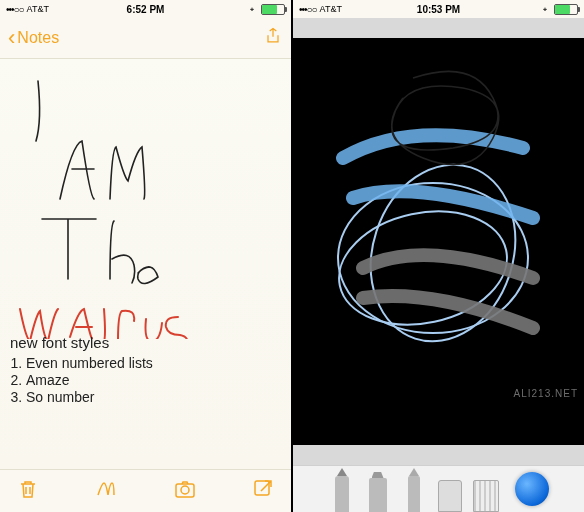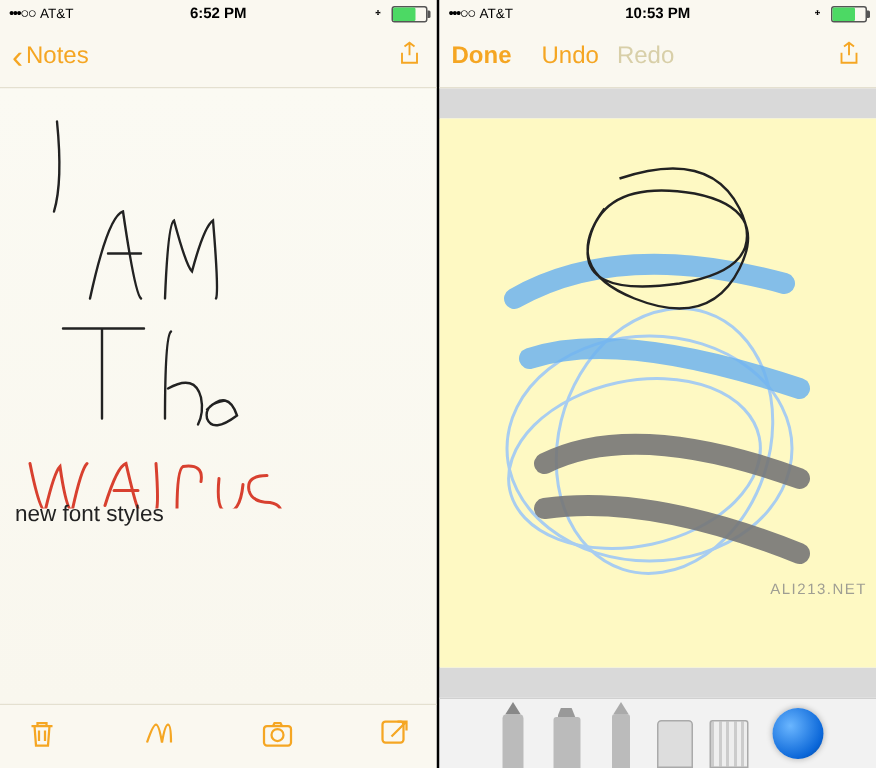--- a/index.html
+++ b/index.html
@@ -31,21 +31,21 @@
   .note-text .title{font-size:15px;margin-bottom:4px}
   .note-text ul{margin:0 0 2px 16px;padding:0}
   .note-text ul li{list-style:disc;margin:1px 0}
   .note-text ol{margin:0 0 0 16px;padding:0}
   .note-text ol li{margin:1px 0}
   
   .toolbar{height:42px;background:#faf8f0;border-top:1px solid #e4e0d0;display:flex;align-items:center;justify-content:space-between;padding:0 16px}
   .toolbar span svg{width:24px;height:24px;stroke:#f5a623;fill:none;stroke-width:1.5}
   
   .drawgutter{height:20px;background:#d9d9d9}
-  .drawcanvas{flex:1;background:#fef9c3;position:relative;overflow:hidden}
+  .drawcanvas{flex:1;background:#000000;position:relative;overflow:hidden}
   
   .drawtools{height:46px;background:#f2f2f2;border-top:1px solid #d0d0d0;display:flex;align-items:flex-end;justify-content:center;gap:10px;padding:0 8px 0px 8px;position:relative}
   .tool{width:26px;height:40px;display:flex;align-items:flex-end;justify-content:center}
   .pen{width:14px;height:36px;background:#bbb;border-radius:3px 3px 0 0;position:relative}
   .pen::before{content:"";position:absolute;top:-8px;left:2px;border-left:5px solid transparent;border-right:5px solid transparent;border-bottom:8px solid #888}
   .marker{width:18px;height:34px;background:#bbb;border-radius:2px 2px 0 0;position:relative}
   .marker::before{content:"";position:absolute;top:-6px;left:3px;width:12px;height:6px;background:#999;clip-path:polygon(20% 0,80% 0,100% 100%,0 100%)}
   .pencil{width:12px;height:36px;background:#bbb;border-radius:2px 2px 0 0;position:relative}
   .pencil::before{content:"";position:absolute;top:-8px;left:1px;border-left:5px solid transparent;border-right:5px solid transparent;border-bottom:8px solid #aaa}
   .eraser{width:22px;height:30px;background:#ddd;border:1px solid #aaa;border-radius:3px 3px 0 0}
@@ -104,20 +104,25 @@
           <path d="M70 278 q8 -26 14 -28 q6 26 8 30 M76 268 h16"></path>
           <path d="M104 250 q2 28 0 32"></path>
           <path d="M118 282 q0 -28 4 -30 q14 -2 12 10"></path>
           <path d="M146 260 q-2 20 4 22 q10 2 12 -18"></path>
           <path d="M178 258 q-14 0 -12 10 q2 8 14 8 q10 2 6 10 q-6 6 -18 0"></path>
         </g>
       </svg>
 
       <div class="note-text">
         <div class="title">new font styles</div>
+        <ol>
+          <li>Even numbered lists</li>
+          <li>Amaze</li>
+          <li>So number</li>
+        </ol>
       </div>
     </div>
 
     <div class="toolbar">
       <span><svg viewBox="0 0 24 24">
             <path d="M5 7h14M9 7V5h6v2M7 7l1 13h8l1-13M10 10v7M14 10v7"></path>
           </svg></span>
       <span><svg viewBox="0 0 24 24">
             <path d="M4 18 q4 -12 6 -12 q2 0 4 12 q2 -12 4 -12 q2 0 2 12"></path>
           </svg></span>
@@ -138,31 +143,20 @@
       <span class="dots">•••○○</span>
       <span class="carrier">AT&amp;T</span>
       <span class="spacer"></span>
       <span class="time">10:53 PM</span>
       <span class="bt">᛭</span>
       <span class="batt">
           <i></i>
         </span>
     </div>
 
-    <div class="nav">
-      <span class="done">Done</span>
-      <span class="undo">Undo</span>
-      <span class="redo">Redo</span>
-      <span class="spacer"></span>
-      <span class="shareico">
-        <svg viewBox="0 0 24 24">
-            <path d="M12 3v10M8 6l4-3 4 3M6 11v8h12v-8"></path>
-          </svg>
-      </span>
-    </div>
 
     <div class="drawgutter"></div>
 
     <div class="drawcanvas">
       <svg class="sketch" width="292" height="360">
 
         <g stroke="#a8cdf0" stroke-width="2" fill="none">
           <ellipse cx="140" cy="220" rx="95" ry="75"></ellipse>
           <ellipse cx="150" cy="215" rx="70" ry="90" transform="rotate(18 150 215)"></ellipse>
           <ellipse cx="130" cy="230" rx="85" ry="55" transform="rotate(-12 130 230)"></ellipse>

